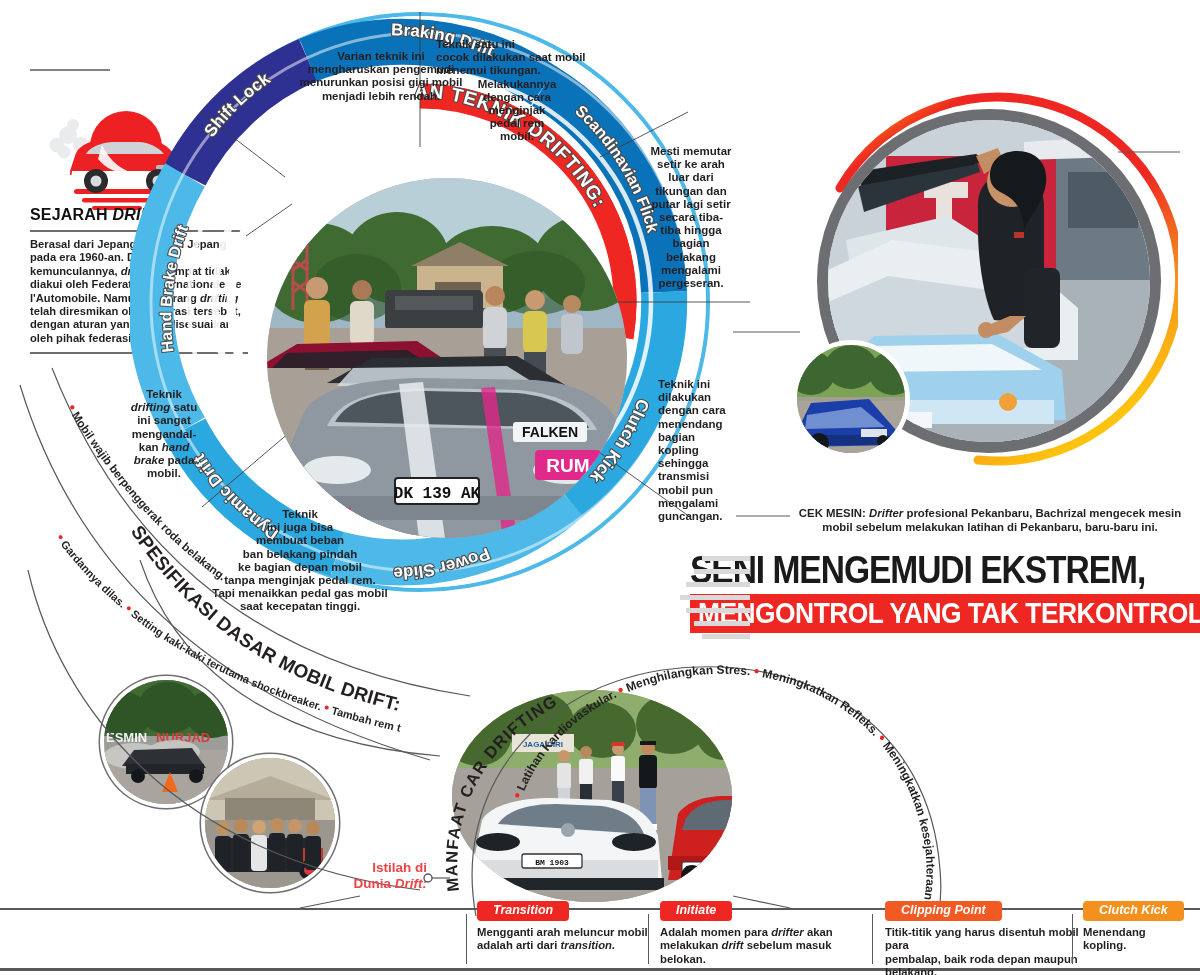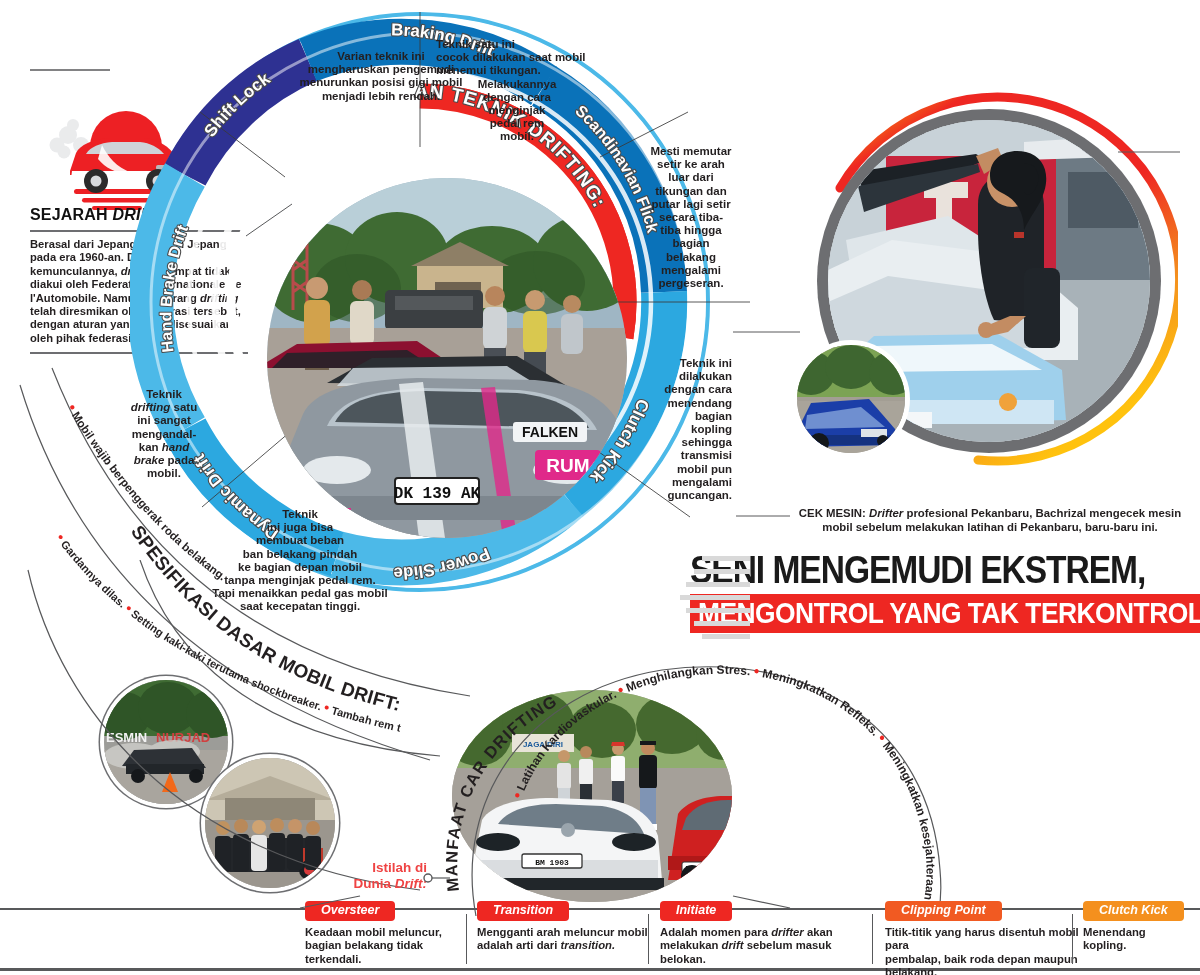--- a/index.html
+++ b/index.html
@@ -302,21 +302,21 @@
       </g>
     </svg>
   </div>
 
   <div class="abs txt" style="left:296px;top:50px;width:170px;text-align:center;">Varian teknik ini mengharuskan pengemudi menurunkan posisi gigi mobil menjadi lebih rendah.</div>
 
   <div class="abs txt" style="left:436px;top:38px;width:162px;">Teknik satu ini<br>cocok dilakukan saat mobil<br>menemui tikungan.<br><span style="display:block;text-align:center;">Melakukannya<br>dengan cara<br>menginjak<br>pedal rem<br>mobil.</span></div>
 
   <div class="abs txt" style="left:650px;top:145px;width:82px;text-align:center;">Mesti memutar setir ke arah luar dari tikungan dan putar lagi setir secara tiba-tiba hingga bagian belakang mengalami pergeseran.</div>
 
-  <div class="abs txt" style="left:658px;top:357px;width:74px;text-align:right;">Teknik ini dilakukan dengan cara menendang bagian kopling sehingga transmisi mobil pun mengalami guncangan.</div>
+  <div class="abs txt" style="left:658px;top:378px;width:74px;text-align:left;">Teknik ini dilakukan dengan cara menendang bagian kopling sehingga transmisi mobil pun mengalami guncangan.</div>
 
 
   <div class="abs txt" style="left:190px;top:508px;width:220px;text-align:center;">Teknik<br>ini juga bisa<br>membuat beban<br>ban belakang pindah<br>ke bagian depan mobil<br>tanpa menginjak pedal rem.<br>Tapi menaikkan pedal gas mobil<br>saat kecepatan tinggi.</div>
 
   <div class="abs txt" style="left:122px;top:388px;width:84px;text-align:center;">Teknik<br><i>drifting</i> satu<br>ini sangat<br>mengandal-<br>kan <i>hand<br>brake</i> pada<br>mobil.</div>
 
   <svg class="abs" style="left:0;top:360px;width:500px;height:420px;" viewBox="0 0 500 420">
     <defs>
       <path id="specOuter" d="M 62 40 C 130 150 230 270 420 300" fill="none"></path>
       <path id="specTitle" d="M 128 168 C 196 268 280 330 440 360" fill="none"></path>
@@ -594,24 +594,20 @@
   </div>
   <svg class="abs" style="left:420px;top:858px;width:30px;height:36px;" viewBox="0 0 30 36">
     <circle cx="8" cy="20" r="4" fill="none" stroke="#58595b" stroke-width="1.4"></circle>
     <line x1="12" y1="20" x2="30" y2="20" stroke="#58595b" stroke-width="1.2"></line>
   </svg>
 
   <div id="glossTopRule"></div>
   <div id="glossBotRule"></div>
   <div class="abs" id="gloss">
 
-    <div class="gcol" style="left:305px;width:168px;">
-      <div class="gchip" style="background:#ee2722">Oversteer</div>
-      <div class="gdesc">Keadaan mobil meluncur,<br>bagian belakang tidak terkendali.</div>
-    </div>
 
     <div class="gcol" style="left:660px;width:188px;">
       <div class="gchip" style="background:#ee2722">Initiate</div>
       <div class="gdesc">Adalah momen para <i>drifter</i> akan<br>melakukan <i>drift</i> sebelum masuk belokan.</div>
     </div>
 
     <div class="gcol" style="left:477px;width:178px;">
       <div class="gchip" style="background:#ee2722">Transition</div>
       <div class="gdesc">Mengganti arah meluncur mobil<br>adalah arti dari <i>transition.</i></div>
     </div>

